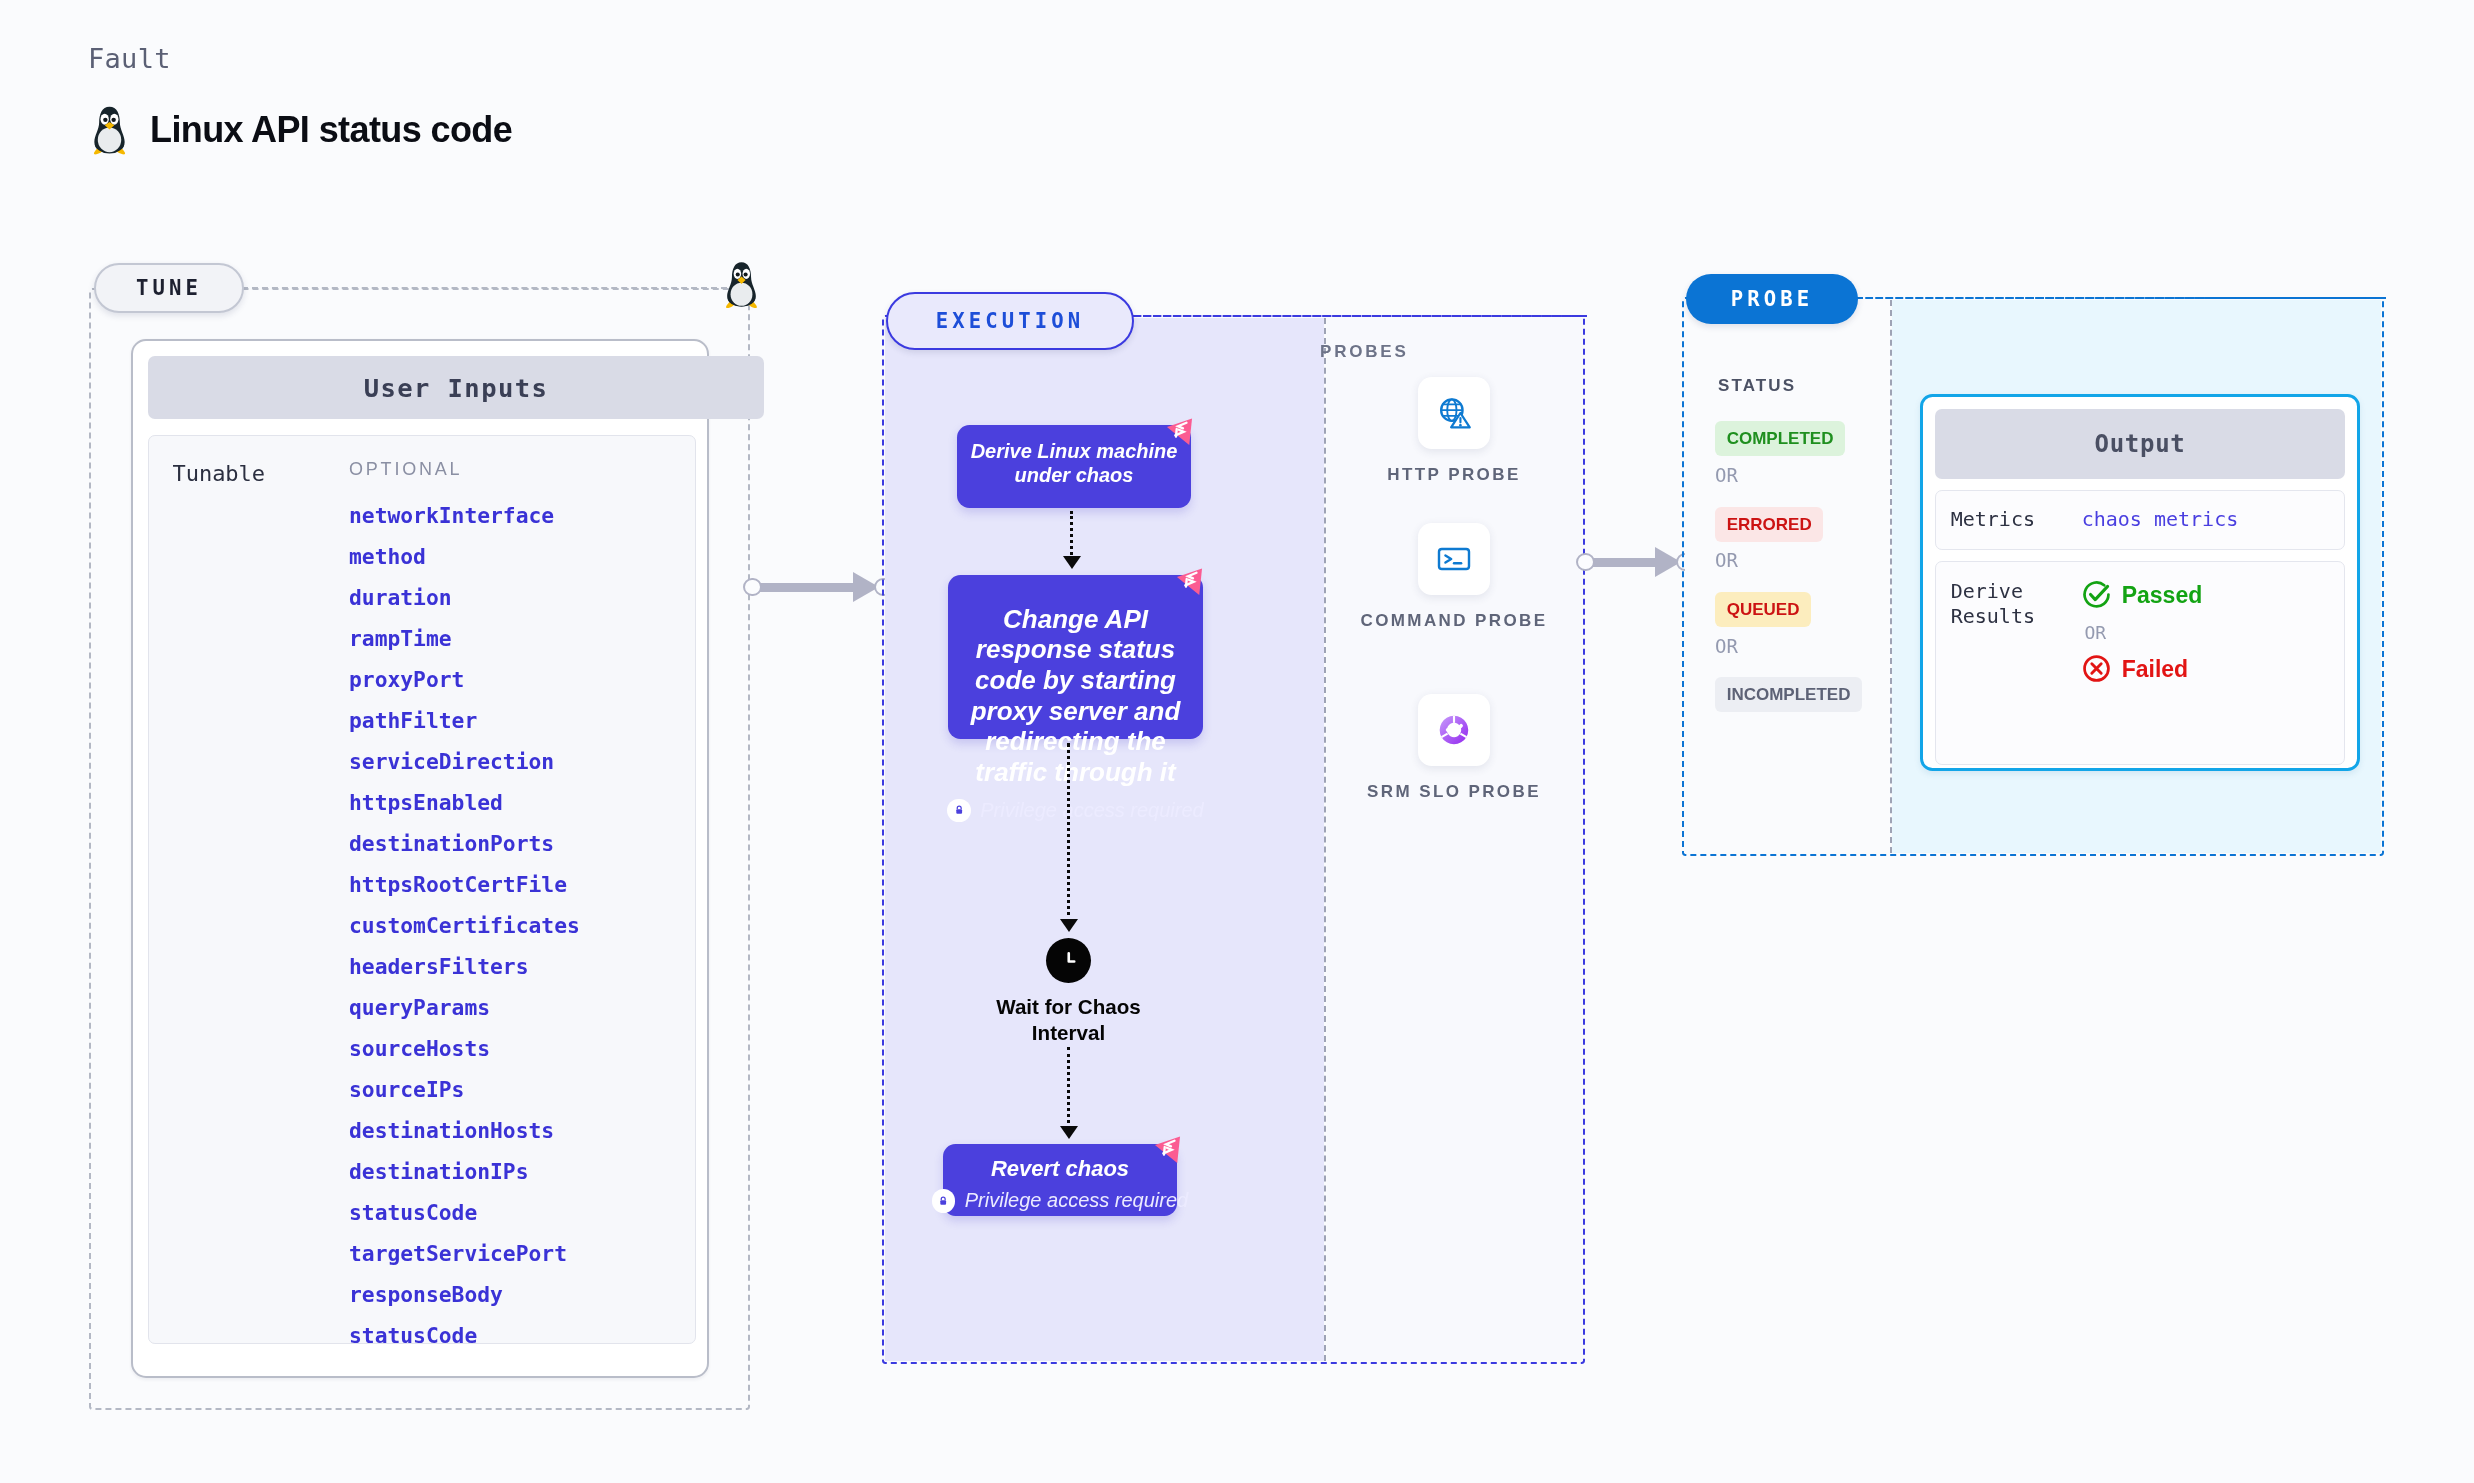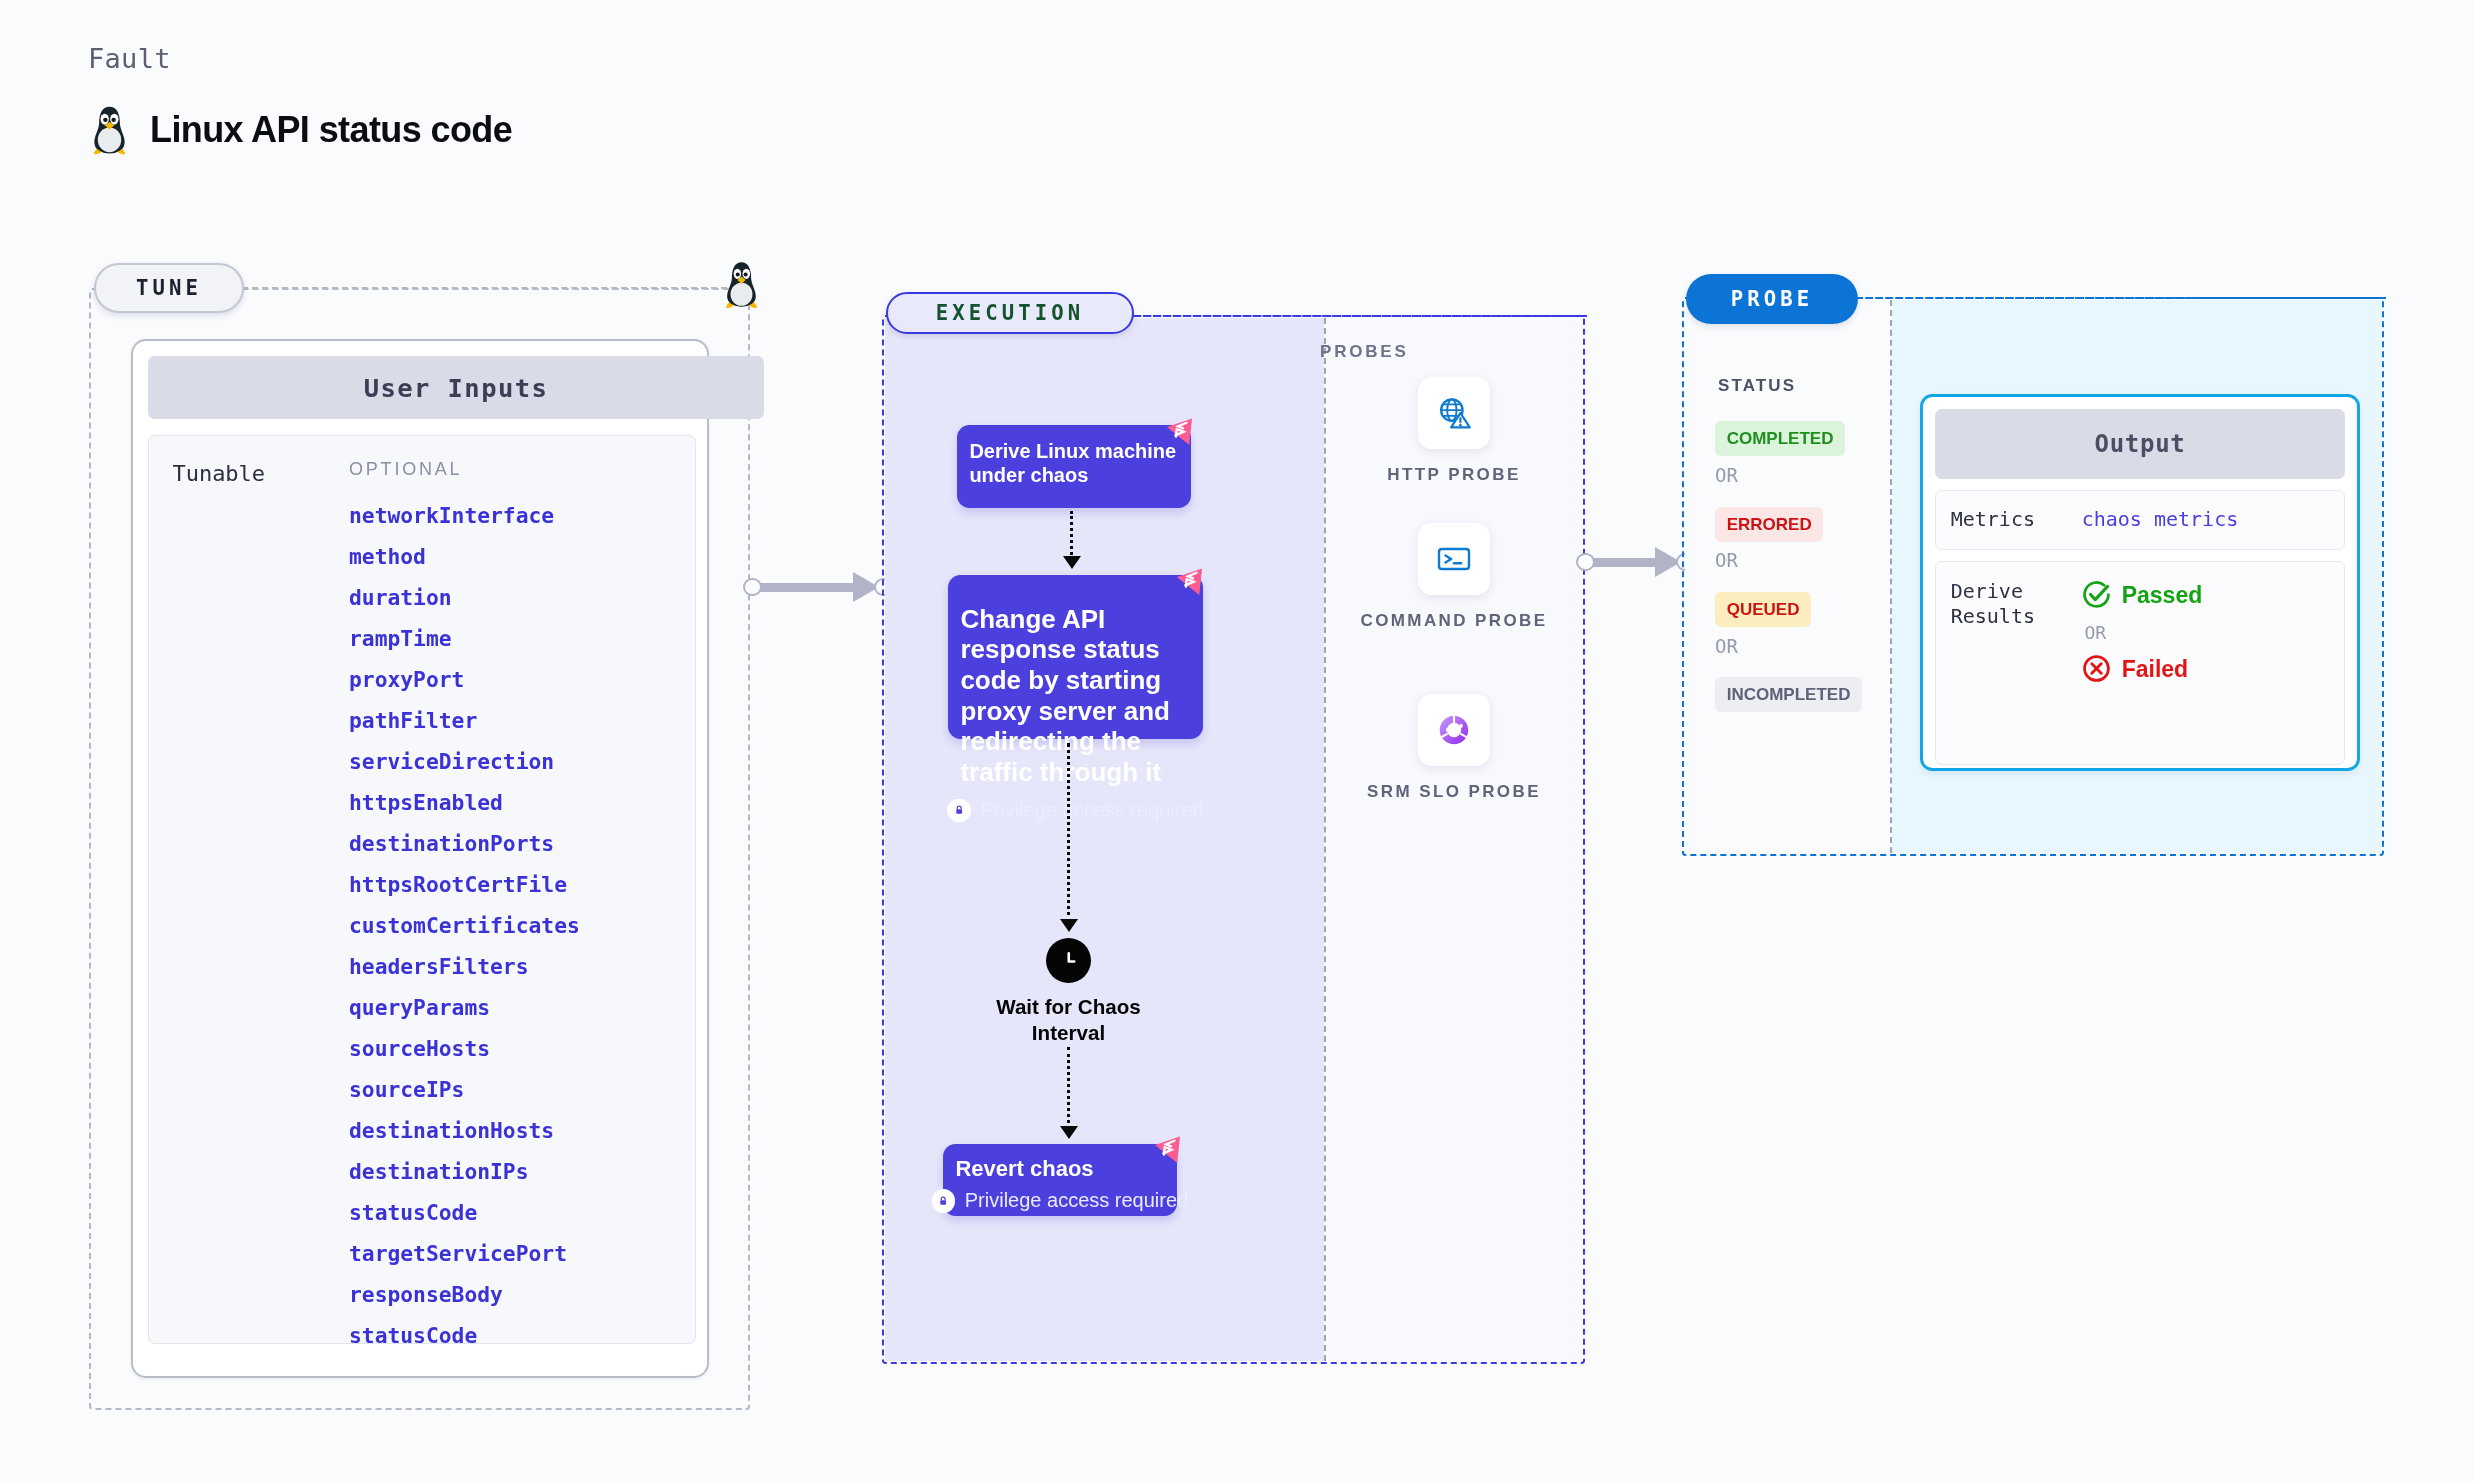--- a/index.html
+++ b/index.html
@@ -120,38 +120,39 @@
   }
   #probes-bg {
     position: absolute; left: 1327px; top: 318px; width: 256px; height: 1043px;
     background: #f8f9fd;
   }
   #probes-divider {
     position: absolute; left: 1324px; top: 318px; width: 0; height: 1043px;
     border-left: 2.1px dashed #9ea3b5;
   }
   #exec-pill {
-    left: 886px; top: 292px; width: 248px; height: 42px;
-    background: #e9e9fc; color: #14532d;
+    left: 886px; top: 292px; width: 248px; height: 58px;
+    background: #e9e9fc; color: #1d4ed8;
     border: 2.8px solid #3b3ae0;
     font-size: 20.6px;
   }
   #exec-dash {
     position: absolute; left: 1133px; top: 315px; width: 454px; height: 0;
     border-top: 2.8px dashed #3b3ae0;
   }
 
   .flow-box {
     position: absolute;
     background: #4b40dd;
     border-radius: 12.4px;
     color: #fff;
-    text-align: left;
+    text-align: center;
     font-weight: 700;
     box-shadow: 0 4.1px 9.6px rgba(60,50,200,0.18);
+    font-style: italic;
   }
   .flow-box .bx-title { line-height: 1.18; }
   .priv {
     display: flex; align-items: center; justify-content: center;
     gap: 9.6px; margin-top: 11px;
   }
   .lock-circle {
     width: 23.4px; height: 23.4px; border-radius: 50%;
     background: #ffffff;
     display: flex; align-items: center; justify-content: center;

